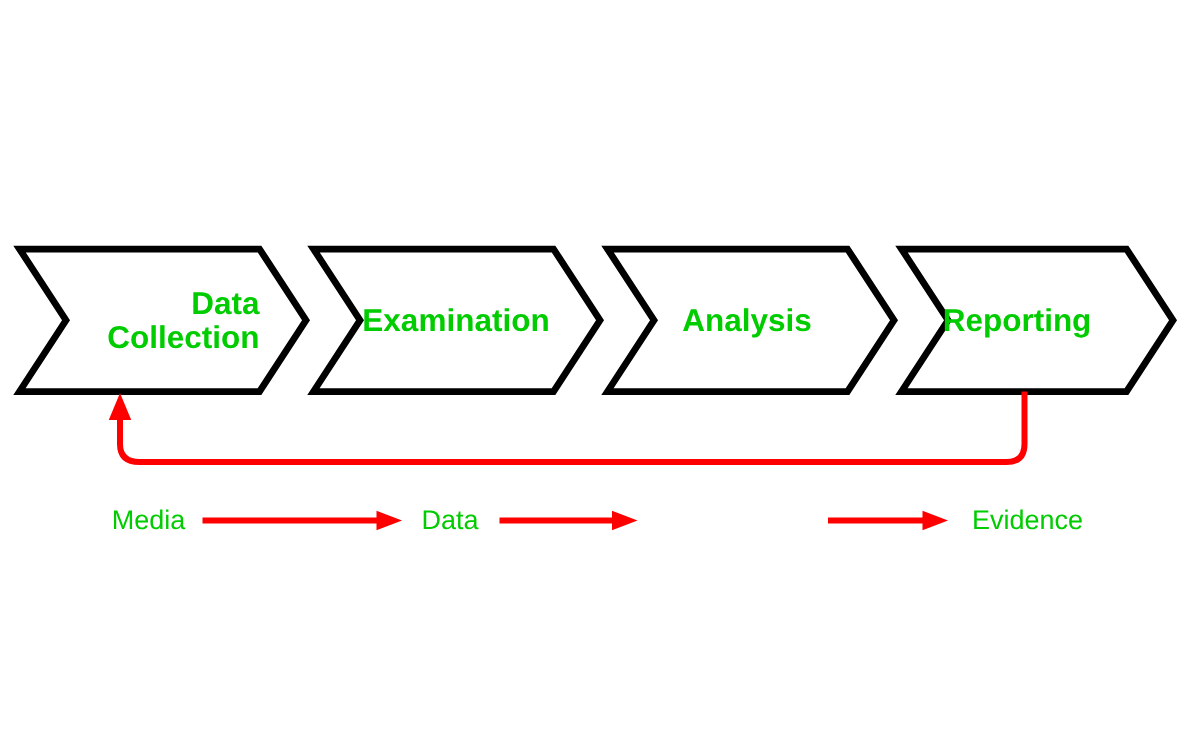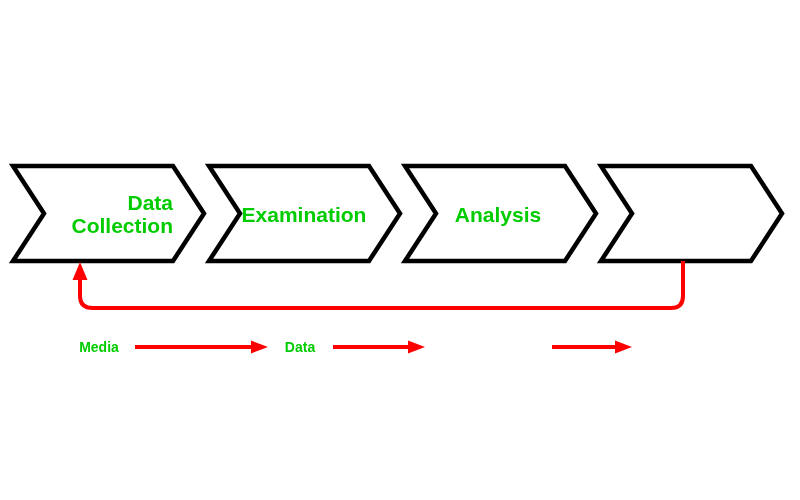--- a/index.html
+++ b/index.html
@@ -48,22 +48,22 @@
     white-space:nowrap;
   }
   .stage-label.wrap{
     white-space:normal;
     width:130px;
   }
   .flow-label{
     position:absolute;
     transform:translate(-50%,-50%);
     color:var(--label-green);
-    font-size:14px;
-    font-weight:bold;
+    font-size:18px;
+    font-weight:normal;
     white-space:nowrap;
   }
 </style>
 </head>
 <body>
 
 <div class="canvas">
 
   <svg class="layer" viewBox="0 0 800 500" xmlns="http://www.w3.org/2000/svg">
 
@@ -81,17 +81,19 @@
     <line class="red-shaft" x1="333" y1="347" x2="409" y2="347"></line>
     <polygon class="red-head" points="425,347 408,340.5 408,353.5"></polygon>
 
     <line class="red-shaft" x1="552" y1="347" x2="616" y2="347"></line>
     <polygon class="red-head" points="632,347 615,340.5 615,353.5"></polygon>
   </svg>
 
   <div class="stage-label wrap" style="left:108px;top:214px;">Data Collection</div>
   <div class="stage-label" style="left:498px;top:214px;">Analysis</div>
   <div class="stage-label" style="left:304px;top:214px;">Examination</div>
+  <div class="stage-label" style="left:678px;top:214px;">Reporting</div>
 
   <div class="flow-label" style="left:99px;top:347px;">Media</div>
   <div class="flow-label" style="left:300px;top:347px;text-align:center;">Data</div>
+  <div class="flow-label" style="left:685px;top:347px;">Evidence</div>
 
 </div>
 
 </body></html>

